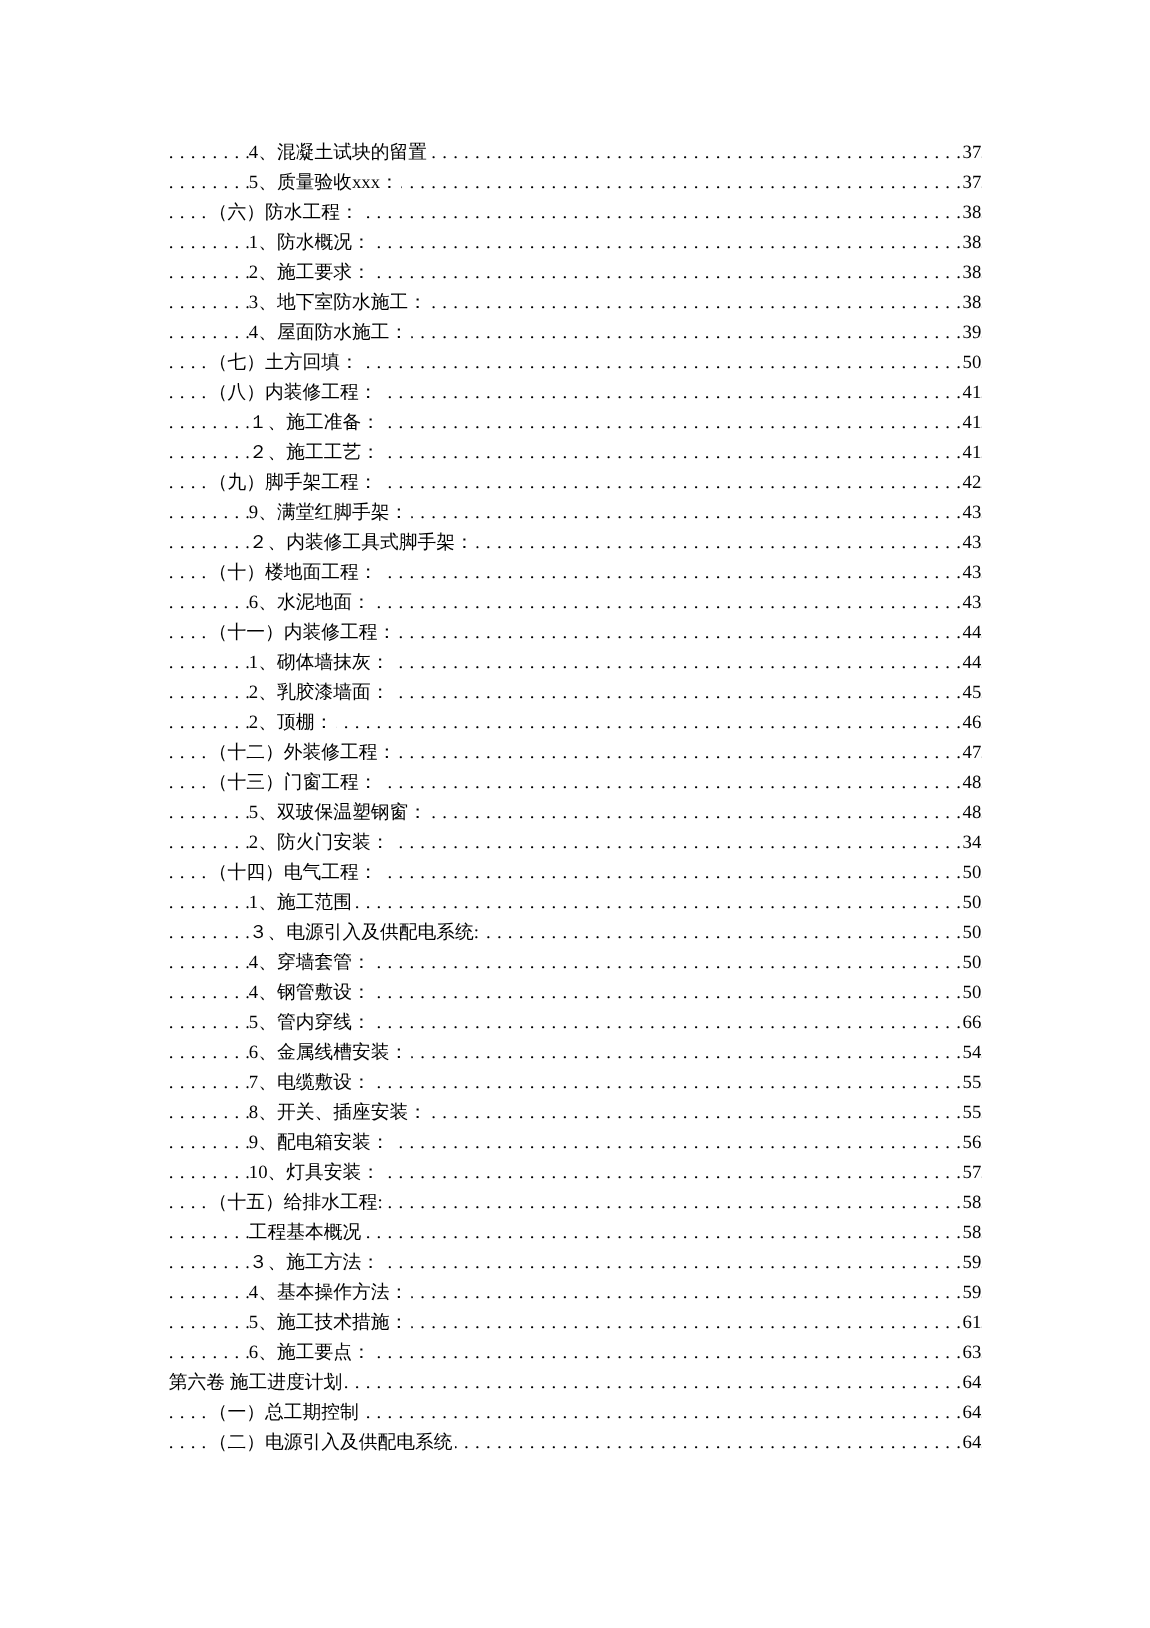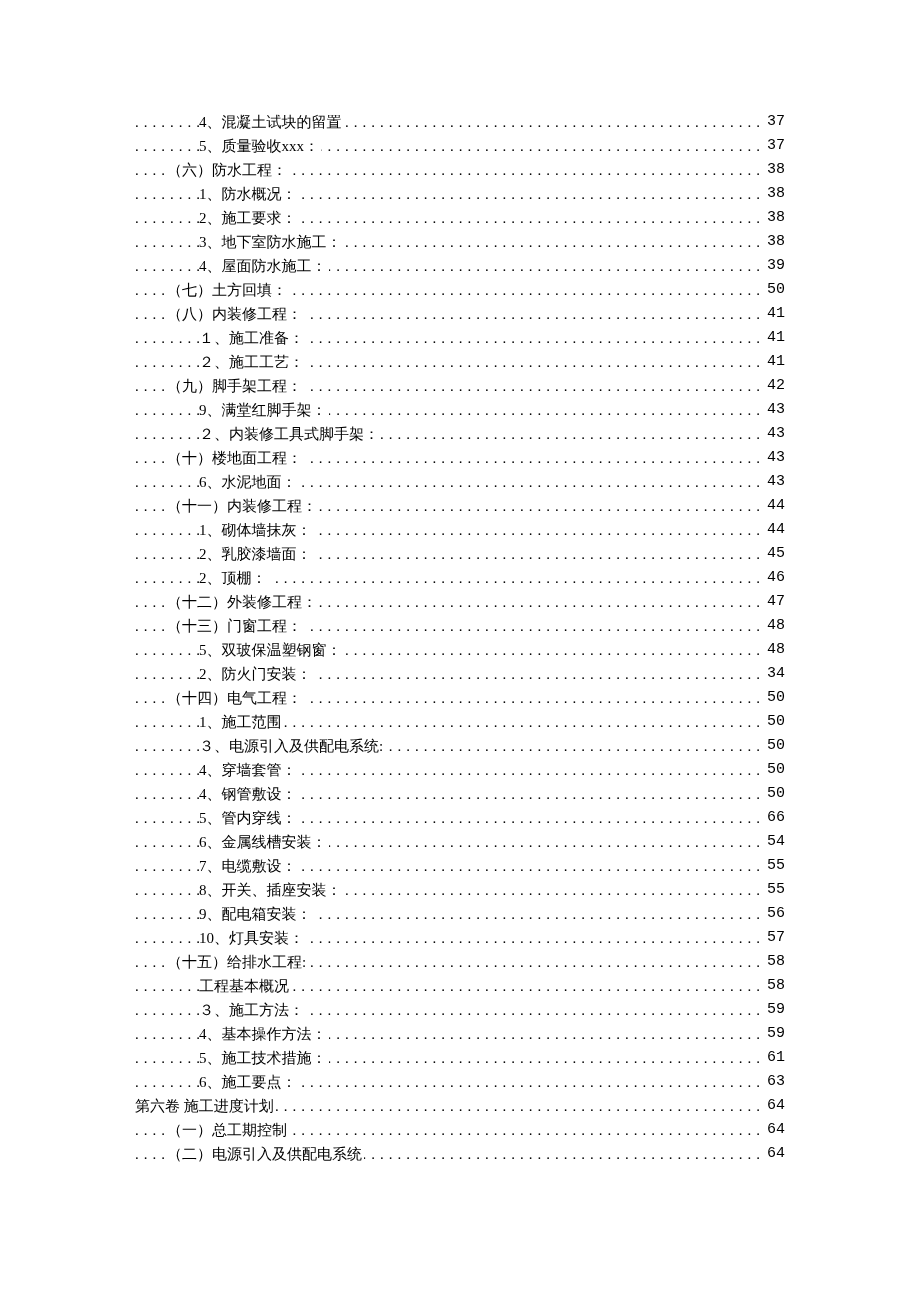--- a/index.html
+++ b/index.html
@@ -30,21 +30,20 @@
     padding-right: 2px;
     text-align: right;
   }
   .toc-line .page-num {
     position: absolute;
     right: 0;
     top: 0;
     z-index: 1;
     background: #fff;
     padding-left: 2px;
-    font-family: Liberation Mono, monospace;
   }
   .toc-line .dots {
     position: absolute;
     left: 0;
     right: 0;
     top: 0;
     bottom: 0;
     overflow: hidden;
     letter-spacing: 5px;
     color: #000;

